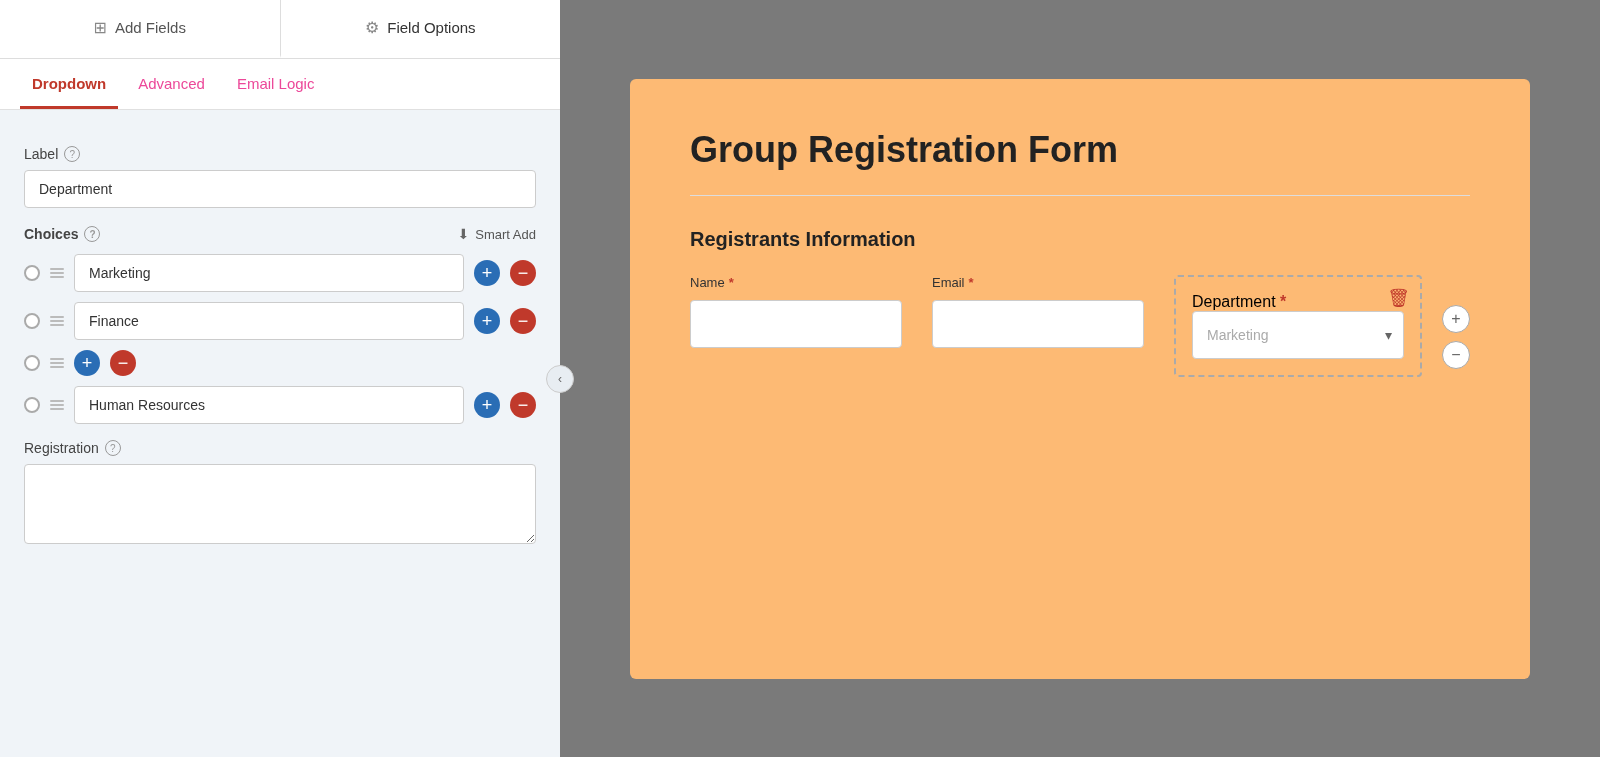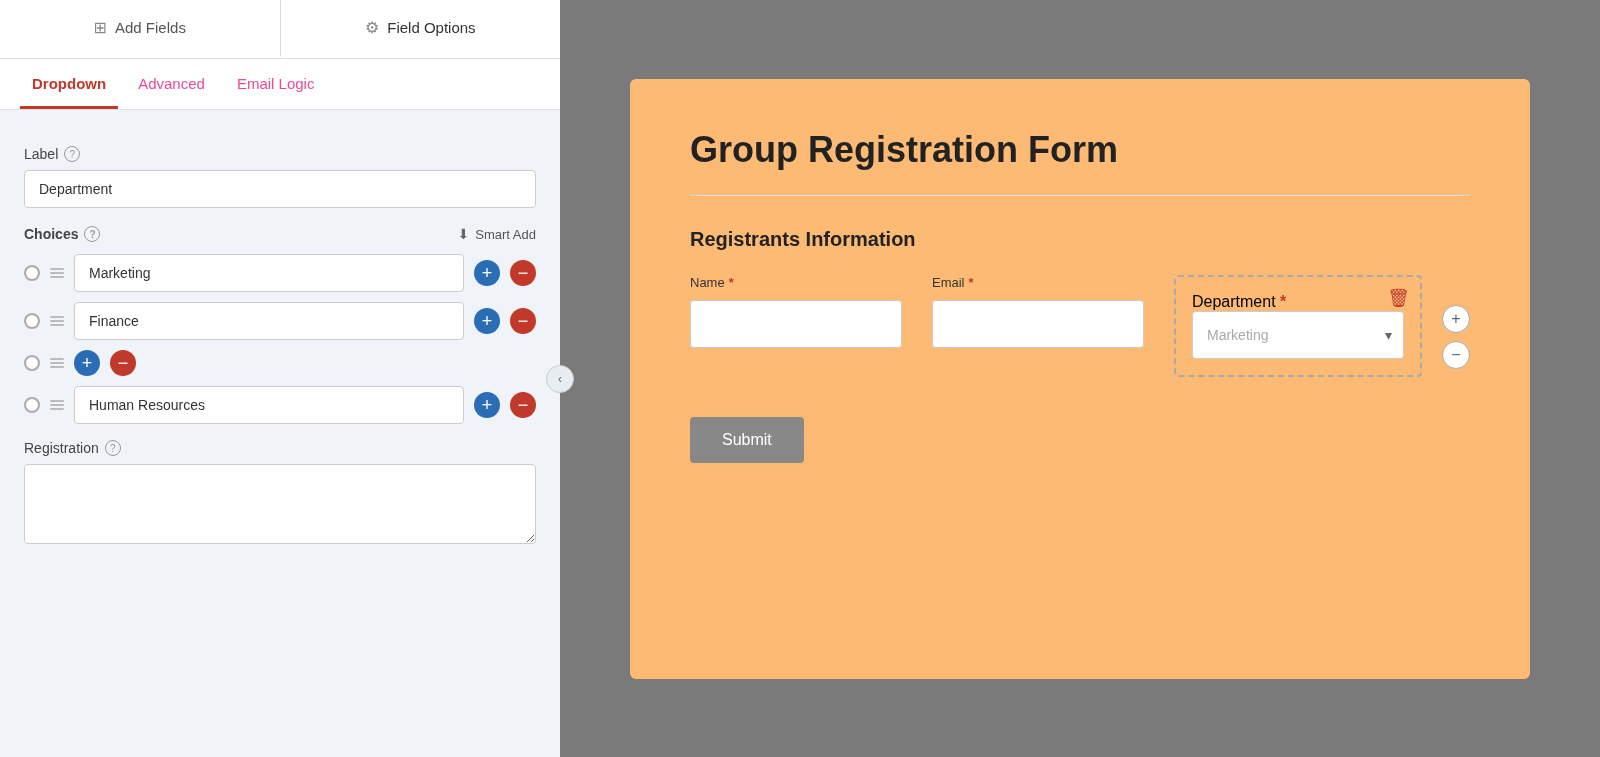--- a/index.html
+++ b/index.html
@@ -595,18 +595,15 @@
         </div>
 
       </div>
 
       <div class="field-col-actions">
         <button class="col-action-btn">+</button>
         <button class="col-action-btn">−</button>
       </div>
     </div>
 
-    <div style="margin-top: 30px;">
-      <button class="submit-btn">Submit</button>
-    </div>
 
   </div>
 </div>
 
 </body></html>

